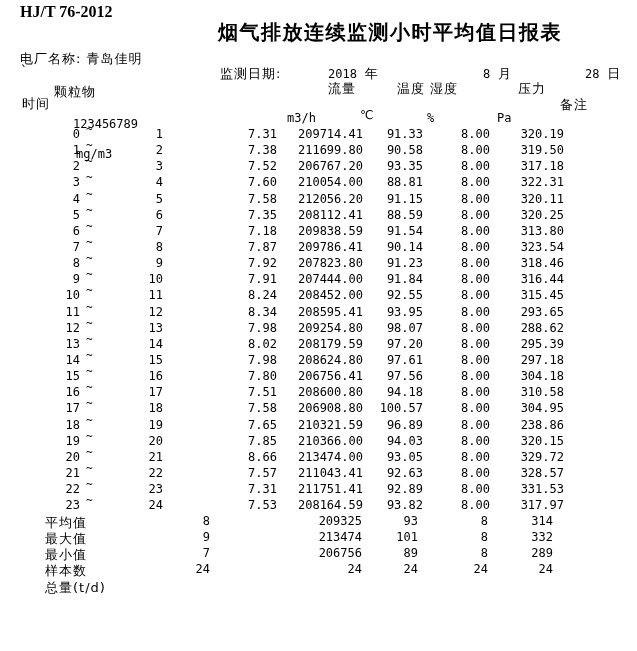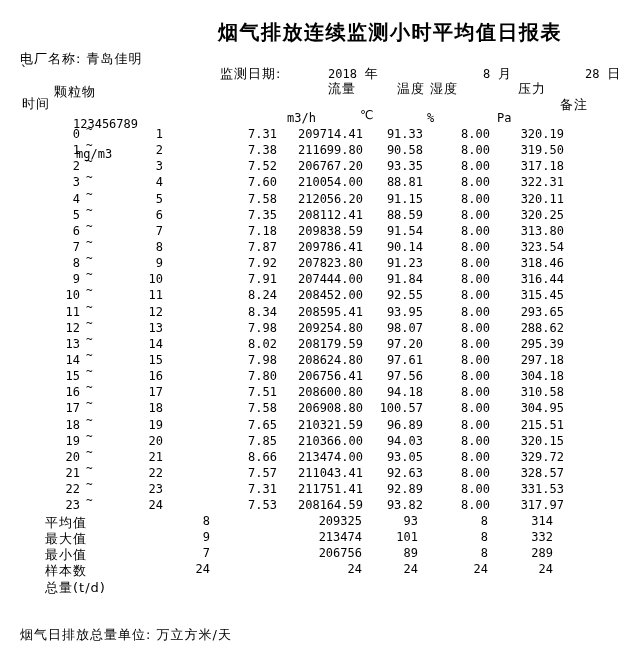--- a/index.html
+++ b/index.html
@@ -33,20 +33,21 @@
   .s2 { left:282px; width:80px; }
   .s3 { left:368px; width:50px; }
   .s4 { left:428px; width:60px; }
   .s5 { left:483px; width:70px; }
 </style>
 </head>
 <body>
 
 <div class="page">
 
+  <div class="abs std">HJ/T 76-2012</div>
   <div class="abs zh" style="left:20px; top:50px;">
     <span>电厂名称:</span>
     <span>青岛佳明</span>
   </div>
 
   <div class="abs title">烟气排放连续监测小时平均值日报表</div>
   <div class="abs num" style="left:20px; top:63px; font-size:13px;">`</div>
   <div class="abs num" style="left:73px; top:76px;margin-top:41px;">123456789</div>
 
   <div class="abs zh" style="left:220px; top:65px;">监测日期:</div>
@@ -268,21 +269,21 @@
   </div>
 
   <div class="row">
     <span class="cell c-start">18</span>
     <span class="cell c-tilde">~</span>
     <span class="cell c-end">19</span>
     <span class="cell c-dust">7.65</span>
     <span class="cell c-flow">210321.59</span>
     <span class="cell c-temp">96.89</span>
     <span class="cell c-hum">8.00</span>
-    <span class="cell c-pres">215.51</span>
+    <span class="cell c-pres">238.86</span>
   </div>
 
   <div class="row">
     <span class="cell c-start">19</span>
     <span class="cell c-tilde">~</span>
     <span class="cell c-end">20</span>
     <span class="cell c-dust">7.85</span>
     <span class="cell c-flow">210366.00</span>
     <span class="cell c-temp">94.03</span>
     <span class="cell c-hum">8.00</span>
@@ -375,14 +376,13 @@
   <div class="srow">
     <span class="s-label">总量(t/d)</span>
     <span class="cell s1"></span>
     <span class="cell s2"></span>
     <span class="cell s3"></span>
     <span class="cell s4"></span>
     <span class="cell s5"></span>
   </div>
 </div>
 
-  <div class="abs zh" style="left:20px; top:626px;">烟气日排放总量单位: 万立方米/天</div>
 </div>
 
 </body></html>

